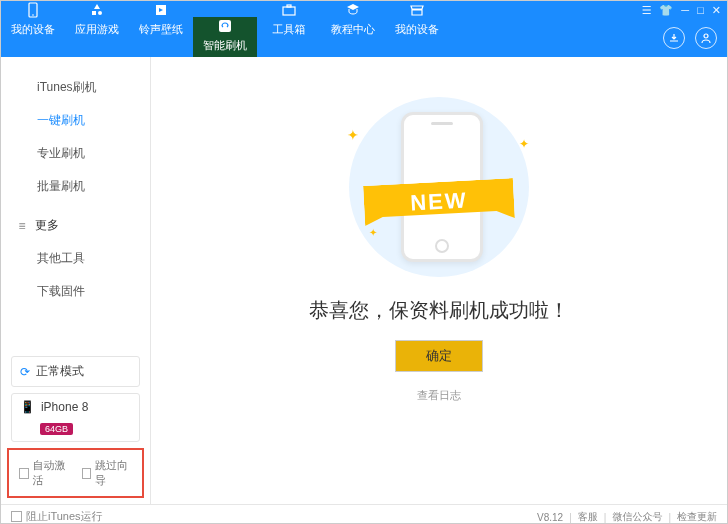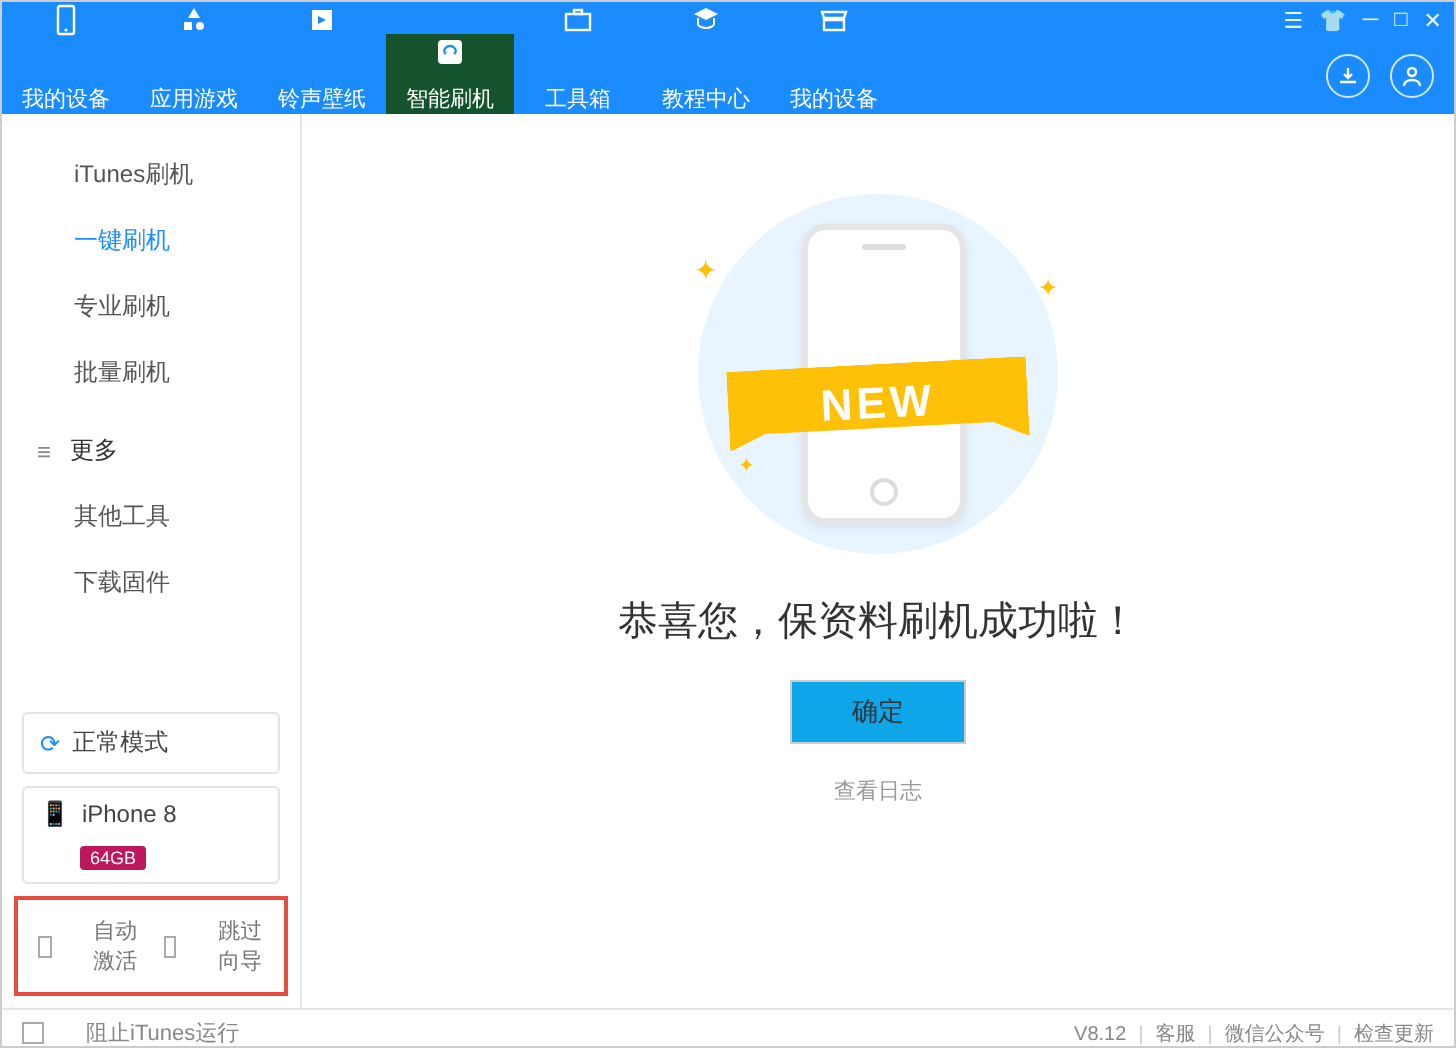--- a/index.html
+++ b/index.html
@@ -3,56 +3,56 @@
 <meta charset="utf-8">
 <style>
 *{box-sizing:border-box;margin:0;padding:0;font-family:"Microsoft YaHei",Arial,sans-serif;}
 body{width:728px;height:524px;overflow:hidden;background:#fff;font-size:12px;color:#333;border:1px solid #ccc;}
 .topbar{height:56px;background:#1b8cff;display:flex;align-items:center;color:#fff;position:relative;}
 .logo{display:flex;align-items:center;padding:0 10px;width:150px;}
 .logo-icon{width:28px;height:28px;border:2px solid #fff;border-radius:50%;display:flex;align-items:center;justify-content:center;font-weight:bold;font-size:14px;color:#fff;margin-right:6px;}
 .logo-text{font-size:15px;font-weight:bold;line-height:1;}
 .logo-sub{font-size:8px;opacity:.9;line-height:1;margin-top:2px;letter-spacing:.5px;}
 .nav{display:flex;height:100%;}
-.nav-item{width:64px;display:flex;flex-direction:column;align-items:center;justify-content:space-between;gap:3px;font-size:11px;cursor:pointer;}
+.nav-item{width:64px;display:flex;flex-direction:column;align-items:center;justify-content:flex-start;gap:3px;font-size:11px;cursor:pointer;}
 .nav-item.active{background:#14532d;margin-top:16px;}
 .nav-item .nicon{width:18px;height:18px;display:flex;align-items:center;justify-content:center;}
 .win-ctrl{position:absolute;right:6px;top:3px;display:flex;gap:8px;font-size:11px;}
 .win-ctrl span{cursor:pointer;opacity:.9;}
 .right-icons{position:absolute;right:10px;bottom:8px;display:flex;gap:10px;}
 .circ-btn{width:22px;height:22px;border:1.5px solid rgba(255,255,255,.8);border-radius:50%;display:flex;align-items:center;justify-content:center;cursor:pointer;}
 .main{display:flex;height:447px;}
 .sidebar{width:150px;border-right:1px solid #e6e6e6;padding:10px 0 0;display:flex;flex-direction:column;}
 .side-sec{padding:4px 14px;display:flex;align-items:center;gap:6px;color:#333;font-size:12px;}
 .side-sec .sec-icon{width:14px;height:14px;display:flex;align-items:center;justify-content:center;color:#1b8cff;}
 .side-list{padding:4px 0 10px;}
 .side-item{padding:8px 0 8px 36px;font-size:12px;color:#555;cursor:pointer;}
 .side-item.active{color:#1b8cff;}
 .side-foot{margin-top:auto;}
 .mode-box,.device-box{margin:6px 10px;border:1px solid #e4e4e4;border-radius:3px;padding:6px 8px;display:flex;align-items:center;gap:6px;font-size:12px;color:#444;}
 .device-box{flex-direction:row;flex-wrap:wrap;align-items:center;}
 .device-name{display:flex;align-items:center;gap:6px;width:100%;}
 .badge{background:#be185d;color:#fff;font-size:9px;padding:1px 5px;border-radius:2px;margin-left:20px;margin-top:3px;}
 .checkbox-row{display:flex;gap:12px;padding:8px 10px;border:2px solid #e74c3c;margin:4px 6px 6px;}
-.chk{display:flex;align-items:center;gap:21px;font-size:11px;color:#777;cursor:pointer;}
+.chk{display:flex;align-items:center;gap:4px;font-size:11px;color:#777;cursor:pointer;}
 .chk .box{width:11px;height:11px;border:1px solid #aaa;background:#fff;}
 .content{flex:1;position:relative;display:flex;flex-direction:column;align-items:center;padding-top:40px;}
 .illus{width:220px;height:180px;position:relative;margin-bottom:20px;}
 .circle-bg{width:180px;height:180px;border-radius:50%;background:#e8f4ff;position:absolute;left:20px;top:0;}
 .phone{width:82px;height:150px;background:#fff;border:3px solid #e5e5e5;border-radius:12px;position:absolute;left:72px;top:15px;box-shadow:0 2px 6px rgba(0,0,0,.08);}
 .phone::before{content:"";position:absolute;top:7px;left:50%;transform:translateX(-50%);width:22px;height:3px;background:#ddd;border-radius:2px;}
 .phone::after{content:"";position:absolute;bottom:6px;left:50%;transform:translateX(-50%);width:10px;height:10px;border:2px solid #ddd;border-radius:50%;}
 .ribbon{position:absolute;left:35px;top:85px;width:150px;height:40px;background:#ffc107;transform:rotate(-3deg);display:flex;align-items:center;justify-content:center;color:#fff;font-weight:bold;font-size:22px;letter-spacing:2px;clip-path:polygon(0 0,100% 0,100% 100%,88% 80%,12% 80%,0 100%);}
 .ribbon::before,.ribbon::after{content:"";position:absolute;width:0;height:0;}
 .star{position:absolute;color:#ffc107;}
 .star.s1{left:18px;top:30px;font-size:14px;}
 .star.s2{right:20px;top:40px;font-size:12px;}
 .star.s3{left:40px;top:130px;font-size:10px;}
 .msg{font-size:20px;color:#333;margin-bottom:16px;}
-.ok-btn{padding:6px 30px;border:1px solid #ccc;background:#0ea5e9;font-size:13px;color:#333;cursor:pointer;margin-bottom:16px;}
+.ok-btn{padding:6px 30px;border:1px solid #ccc;background:#eab308;font-size:13px;color:#333;cursor:pointer;margin-bottom:16px;}
 .log-link{font-size:11px;color:#999;cursor:pointer;}
 .footer{height:20px;border-top:1px solid #e6e6e6;display:flex;align-items:flex-end;padding:0 10px;font-size:10px;color:#888;}
 .footer .chk{color:#888;}
 .footer-right{margin-left:auto;display:flex;align-items:center;gap:6px;}
 .footer-right .sep{color:#ccc;}
 svg{display:block;}
 </style>
 </head>
 <body>
 

